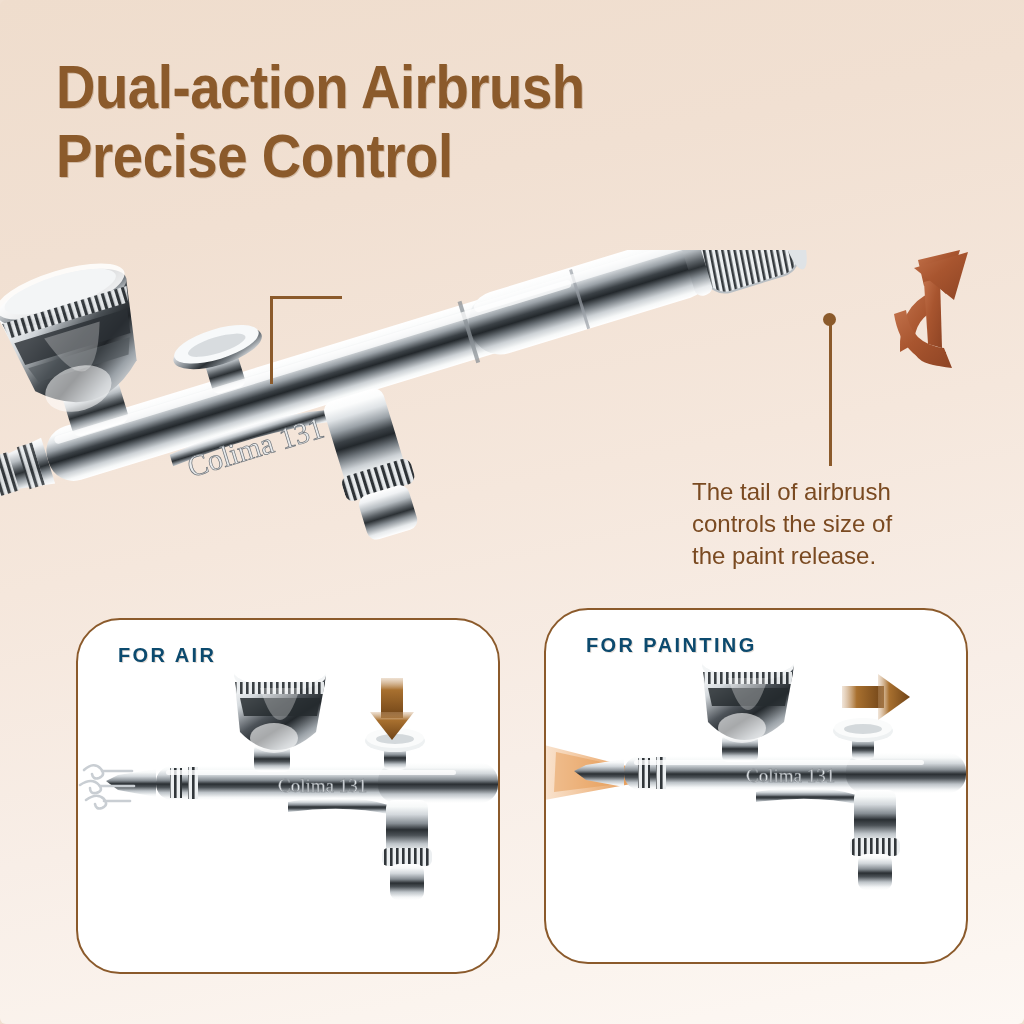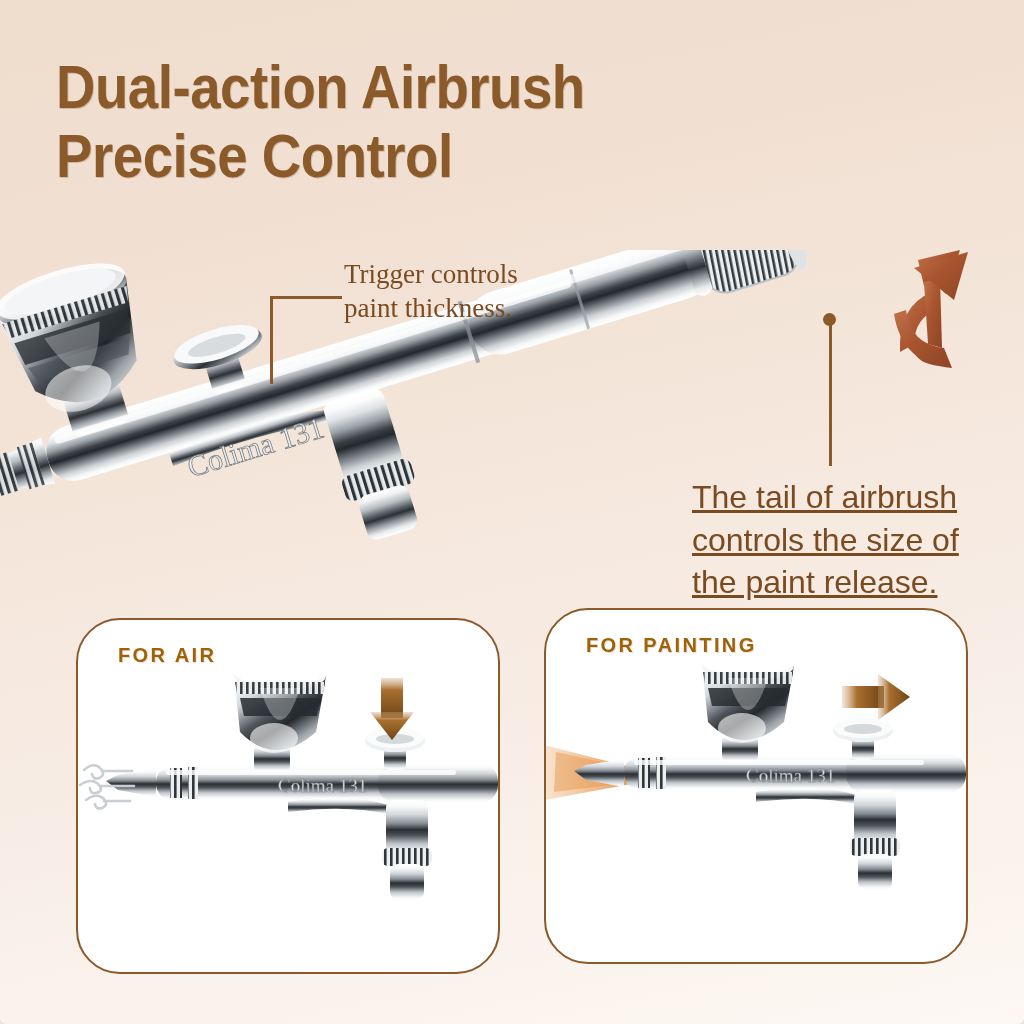--- a/index.html
+++ b/index.html
@@ -36,23 +36,22 @@
     font-family:"Liberation Serif","DejaVu Serif",serif;
     white-space:pre-line;
   }
   #callout-trigger{
     left:344px;top:258px;width:300px;
     font-size:27px;line-height:1.25;
   }
   #callout-tail{
     left:692px;top:476px;width:300px;
     font-family:"Liberation Sans","DejaVu Sans",sans-serif;
-    font-size:32px;line-height:1.33;
+    font-size:24px;line-height:1.33;
     font-weight:500;
-    text-decoration:underline;
   }
 
   
   .leader{background:#8b5a2b;}
   #leader-trigger-h{left:270px;top:296px;width:72px;height:3px;}
   #leader-trigger-v{left:270px;top:296px;width:3px;height:88px;}
   #leader-tail-v{left:829px;top:320px;width:3px;height:146px;}
   #leader-tail-dot{
     left:823px;top:313px;width:13px;height:13px;border-radius:50%;
     background:#8b5a2b;
@@ -62,21 +61,21 @@
   .panel{
     background:#ffffff;
     border:2px solid #8b5a2b;
     border-radius:44px;
     overflow:hidden;
   }
   #panel-air{left:76px;top:618px;width:420px;height:352px;}
   #panel-paint{left:544px;top:608px;width:420px;height:352px;}
   .panel-label{
     position:absolute;top:24px;left:40px;
-    color:#a16207;
+    color:#0c4a6e;
     font-family:"Liberation Sans","DejaVu Sans",sans-serif;
     font-weight:bold;font-size:20px;letter-spacing:2.4px;
     text-shadow:1px 1px 0 rgba(120,74,35,.18);
   }
 
   
   #hero{
     left:-70px;top:250px;width:950px;height:380px;
   }
 </style>
@@ -208,22 +207,20 @@
     </defs>
     <path d="M16 104 Q14 58 48 44 L48 64 Q28 74 30 104 Q36 118 62 118 L62 104 Q36 106 30 96 Z" fill="url(#rustG)"></path>
     <path d="M10 66 Q18 116 68 120 L60 100 Q26 96 22 62 Z" fill="url(#rustG)"></path>
     <path d="M34 12 L76 2 L62 46 L50 34 L40 38 Z" fill="url(#rustG)"></path>
     <path d="M40 34 L44 96 L58 100 L56 30 Z" fill="url(#rustG)"></path>
     <path d="M30 20 L84 4 L70 52 Z" fill="url(#rustG)"></path>
   </svg>
 
   <div class="abs leader" id="leader-trigger-h"></div>
   <div class="abs leader" id="leader-trigger-v"></div>
-  <div class="abs callout" id="callout-trigger">Trigger controls
-paint thickness.</div>
 
   <div class="abs leader" id="leader-tail-v"></div>
   <div class="abs" id="leader-tail-dot"></div>
   <div class="abs callout" id="callout-tail">The tail of airbrush
 controls the size of
 the paint release.</div>
 
   <div class="abs panel" id="panel-air">
     <div class="panel-label">FOR AIR</div>
 

